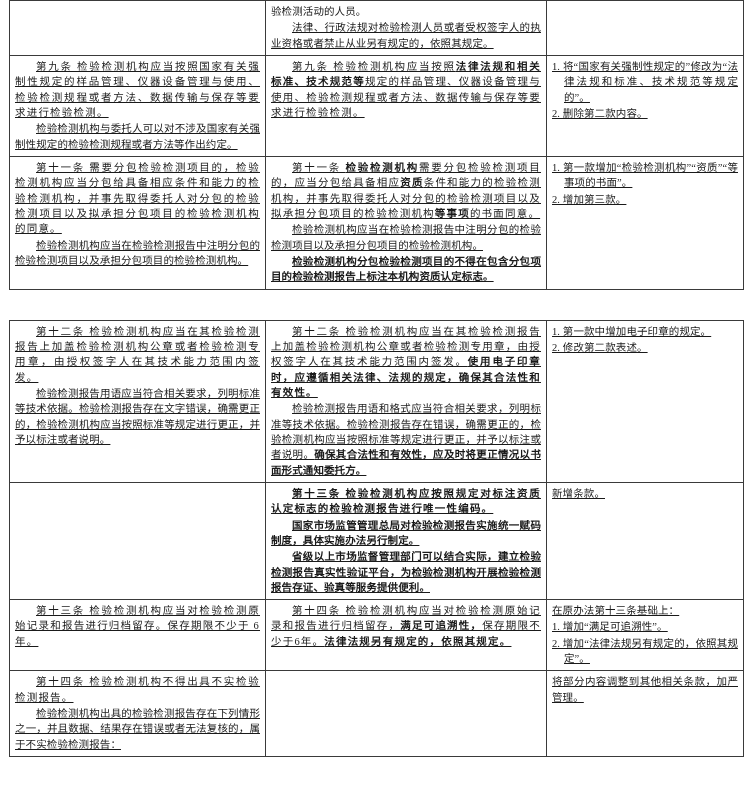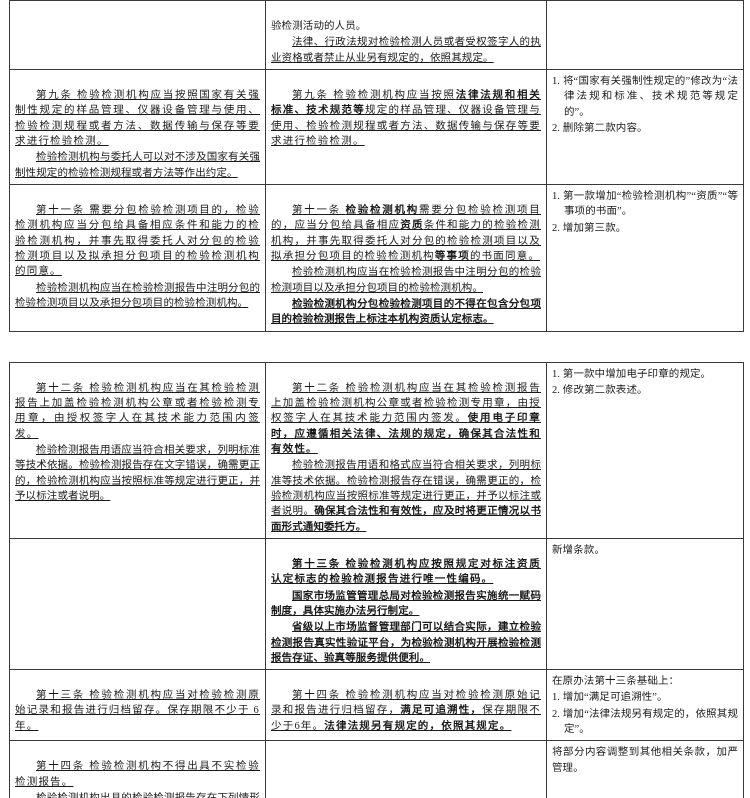--- a/index.html
+++ b/index.html
@@ -29,23 +29,23 @@
     border:1px solid #3a3a3a;
     vertical-align:top;
     padding:3px 5px 4px 5px;
     font-size:10.5px;
     line-height:1.46;
     letter-spacing:0.1px;
     word-break:break-all;
   }
   .col-old{width:256px;}
   .col-new{width:281px;}
-  .col-note{width:197px;}
+  .col-note{width:197px;text-decoration:underline;}
 
-  .p{margin:14px 0 0 0;text-indent:2em;text-align:justify;text-justify:inter-ideograph;}
+  .p{margin:0 0 0 0;text-indent:2em;text-align:justify;text-justify:inter-ideograph;}
   .p.flush{text-indent:0;}
   .p + .p{margin-top:1px;text-decoration:underline;}
   .art{letter-spacing:1.2px;text-decoration:underline;}
   .b{font-weight:bold;}
   .note-line{margin:0;text-indent:0;text-align:justify;}
   .note-line.hang{padding-left:12px;text-indent:-12px;}
   .note-line + .note-line{margin-top:1px;}
 
   .table-gap{height:30px;}
 

